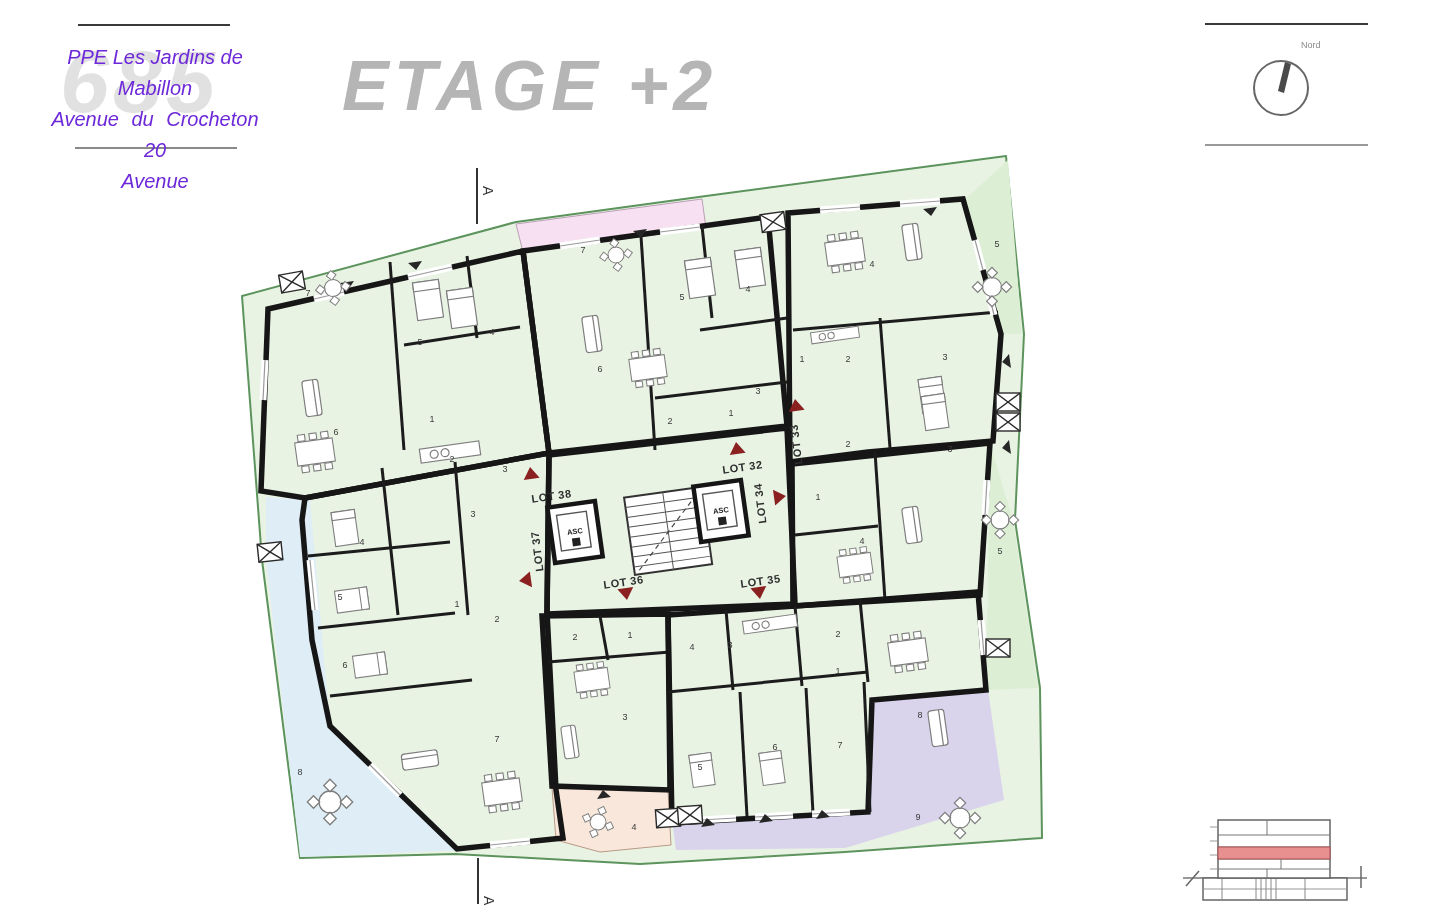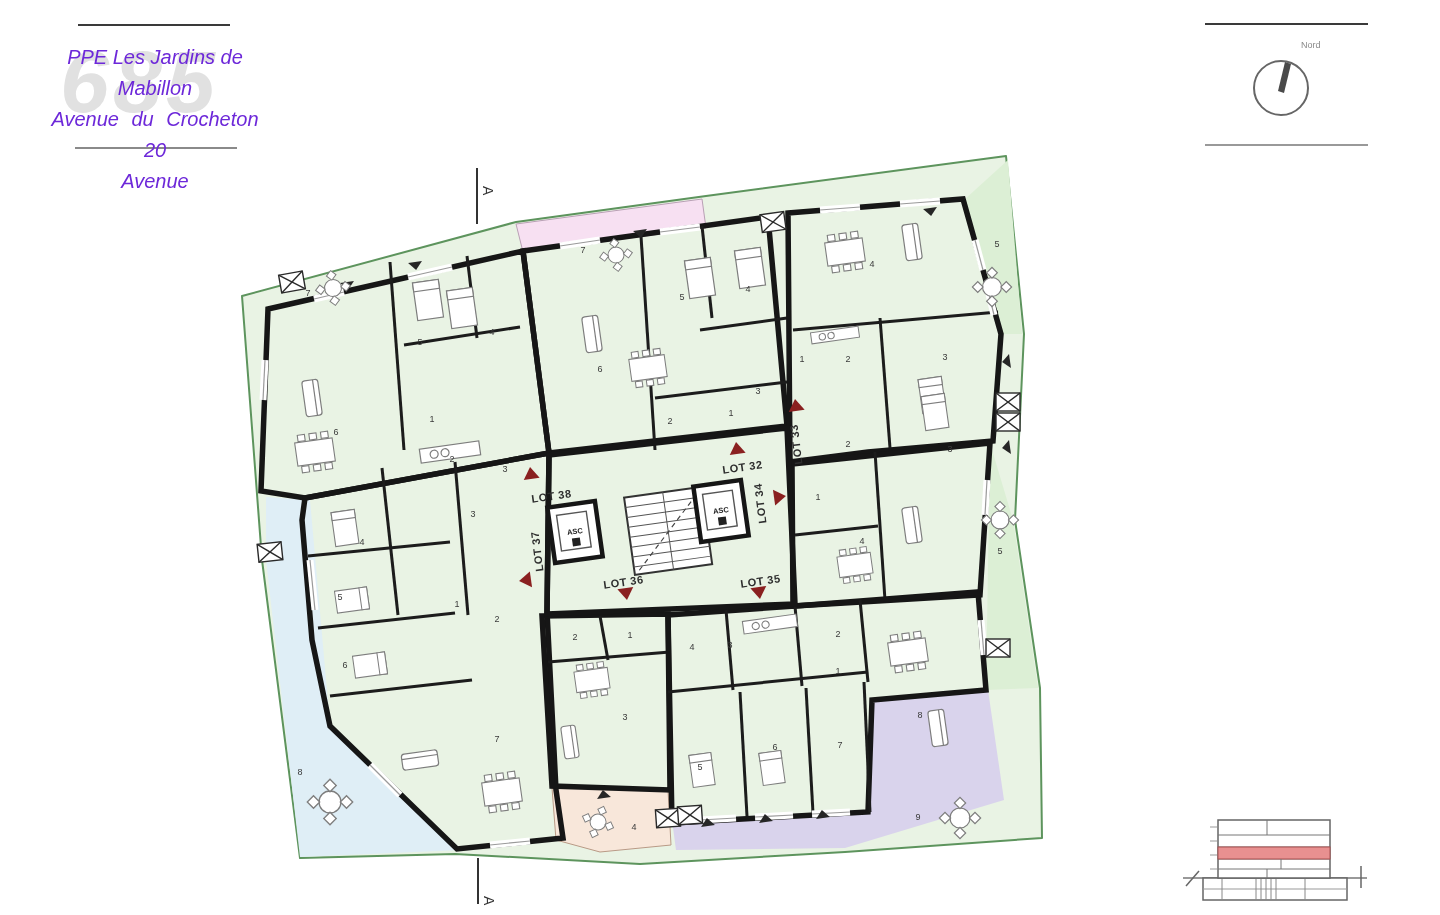--- a/index.html
+++ b/index.html
@@ -44,20 +44,21 @@
     <div class="tb-line-top"></div>
     <div class="tb-watermark">685</div>
     <div class="tb-text">
       <div>PPE Les Jardins de Mabillon</div>
       <div class="addr">Avenue du Crocheton 20</div>
       <div>Avenue</div>
     </div>
     <div class="tb-line-bot"></div>
   </div>
 
+  <div class="etage">ETAGE +2</div>
 
   <div class="north">
     <div class="n-line-top"></div>
     <div class="n-label">Nord</div>
     <svg width="180" height="160">
       <circle cx="86" cy="88" r="27" fill="none" stroke="#666" stroke-width="2"></circle>
       <polygon points="90,62 96,64 89,93 83,91" fill="#4a4a4a"></polygon>
     </svg>
     <div class="n-line-bot"></div>
   </div>

